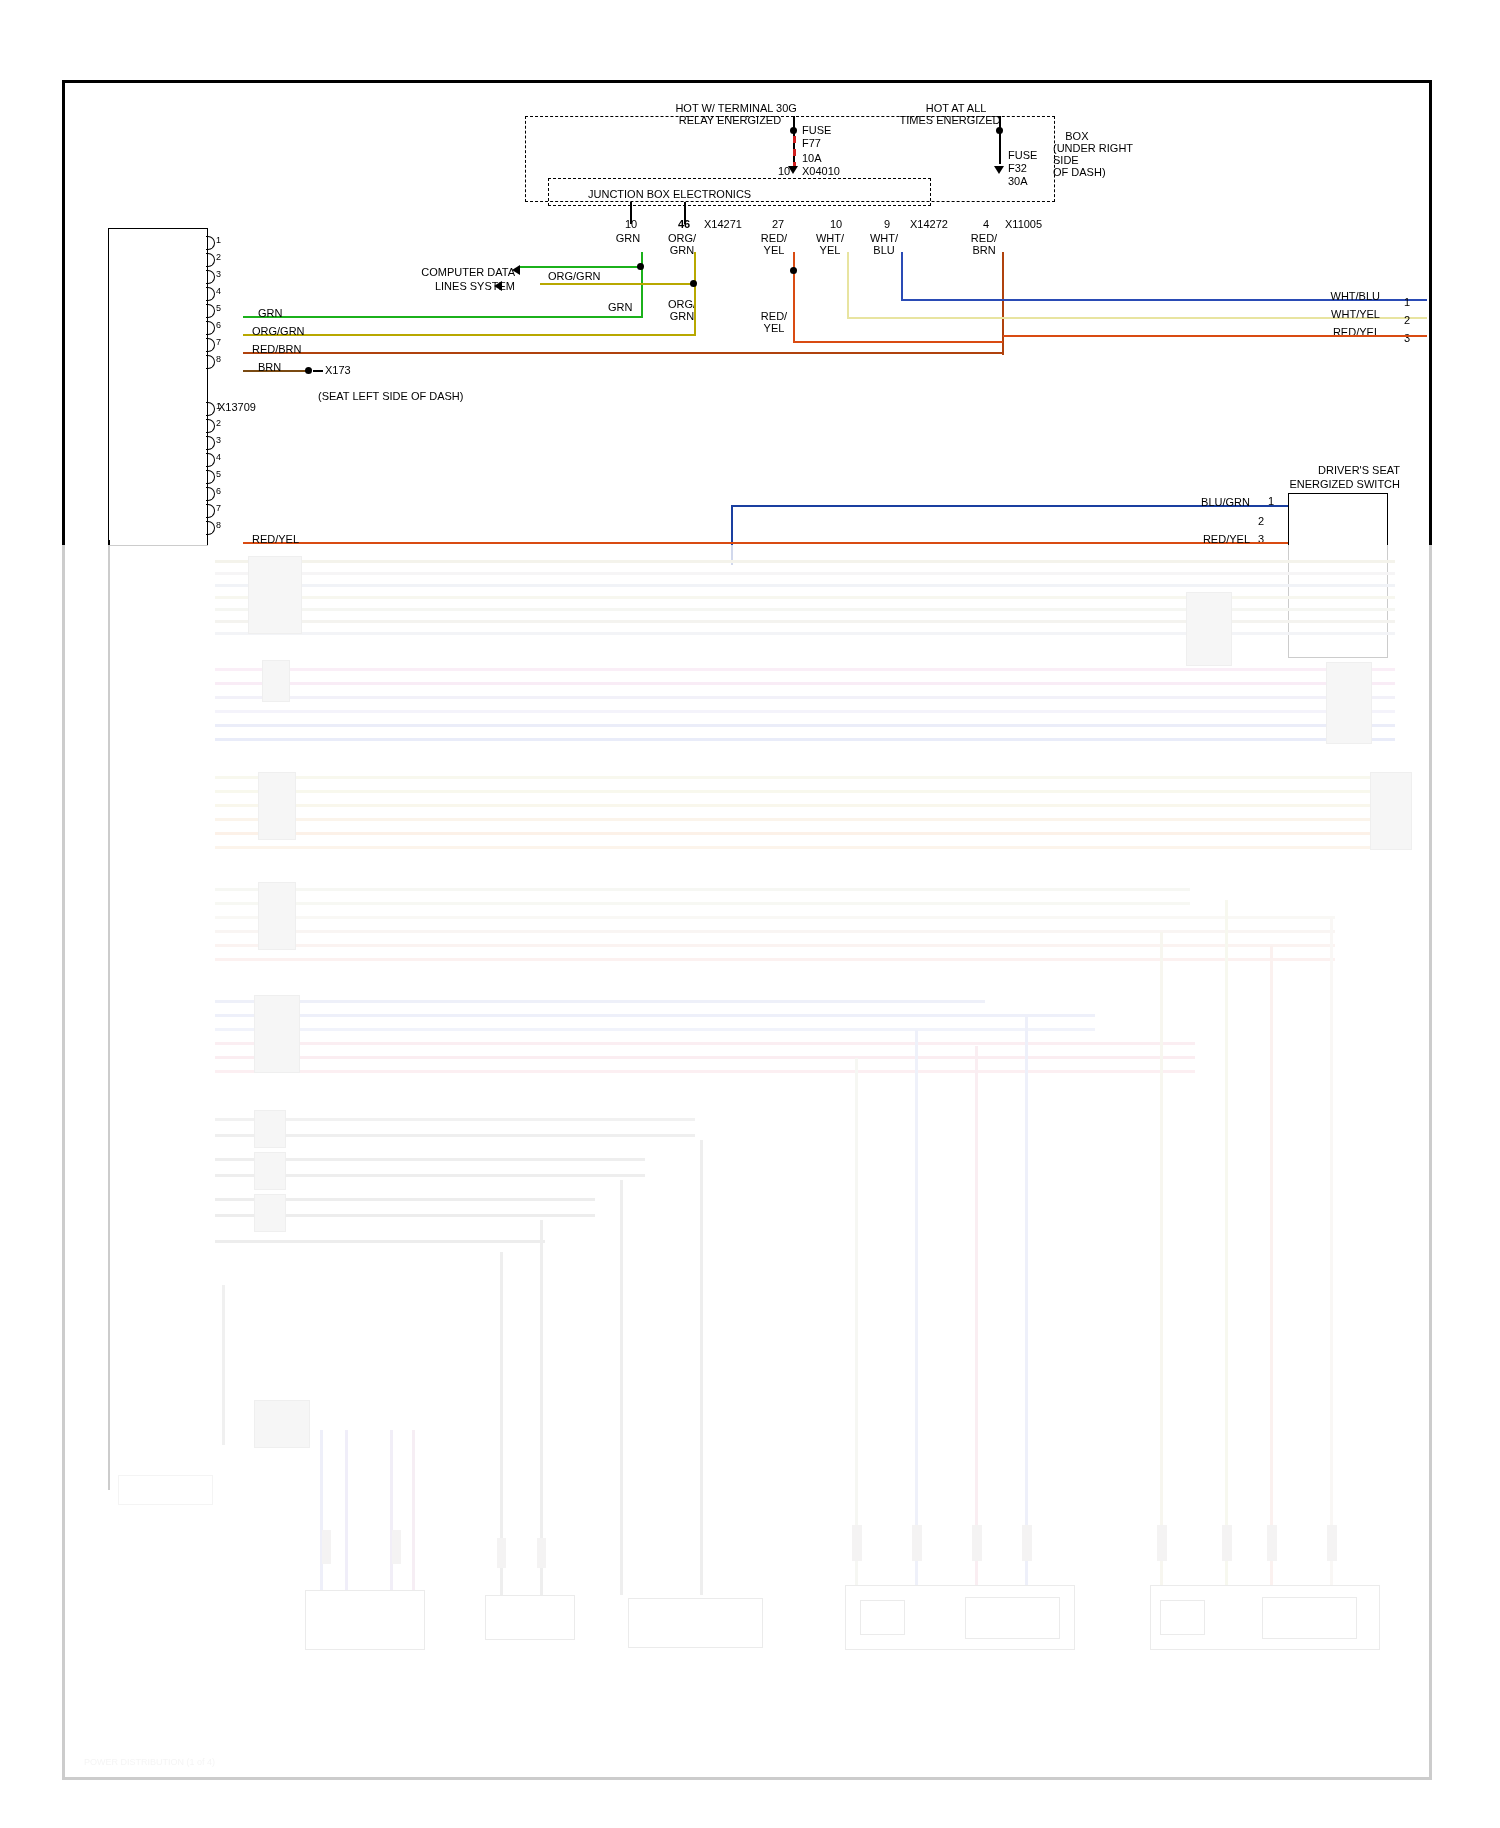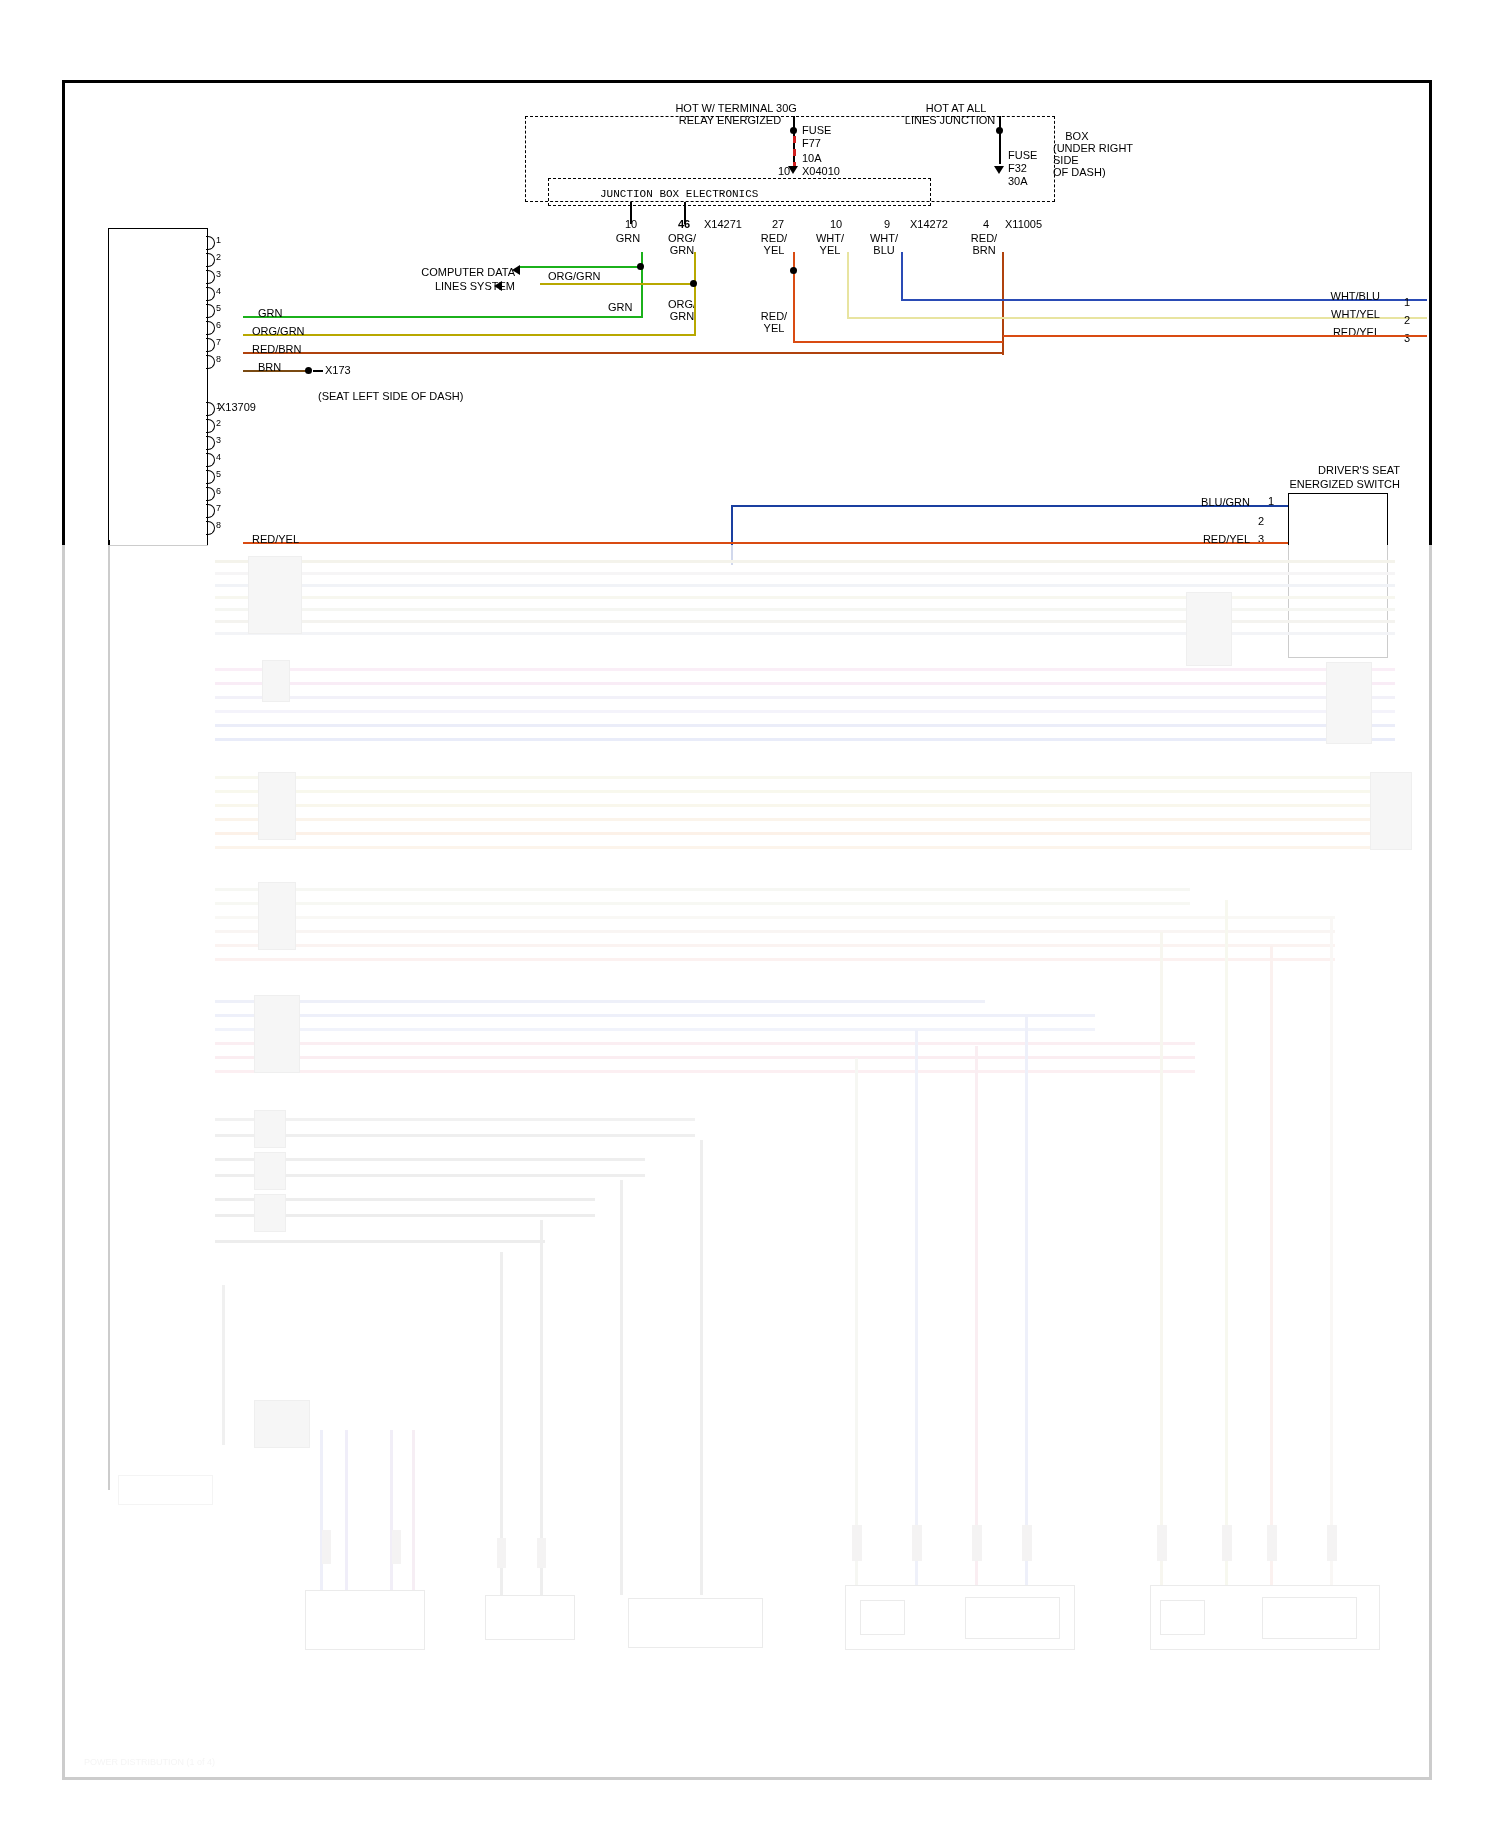--- a/index.html
+++ b/index.html
@@ -155,34 +155,34 @@
 
   <div class="page-border"></div>
 
   <div class="lbl c" style="left:640px; top:90px; width:180px;">
     <span style="white-space:pre-line;">HOT W/ TERMINAL 30G
 RELAY ENERGIZED</span>
   </div>
 
   <div class="lbl c" style="left:875px; top:90px; width:150px;">
     <span style="white-space:pre-line;">HOT AT ALL
-LINES JUNCTION</span>
+TIMES ENERGIZED</span>
   </div>
 
   <div class="lbl" style="left:1053px; top:118px; width:120px;">
     <span style="white-space:pre-line;">BOX
 (UNDER RIGHT
 SIDE
 OF DASH)</span>
   </div>
 
   <div class="dashed-box" style="left:525px; top:116px; width:530px; height:86px;"></div>
 
   <div class="dashed-box" style="left:548px; top:178px; width:383px; height:28px;"></div>
-  <div class="lbl" style="left:600px; top:188px;font-family:Liberation Mono, monospace;">JUNCTION BOX ELECTRONICS</div>
+  <div class="lbl" style="left:588px; top:188px;">JUNCTION BOX ELECTRONICS</div>
 
   <div class="fuse-line" style="left:793px; top:116px; height:22px;"></div>
   <div class="dot" style="left:790px; top:127px;"></div>
   <div class="fuse-sym" style="left:793px; top:134px; height:30px;"></div>
   <div class="lbl" style="left:802px; top:124px;">FUSE</div>
   <div class="lbl" style="left:802px; top:137px;">F77</div>
   <div class="lbl" style="left:802px; top:152px;">10A</div>
   <div class="lbl" style="left:778px; top:165px;">10</div>
   <div class="lbl" style="left:802px; top:165px;">X04010</div>
 

